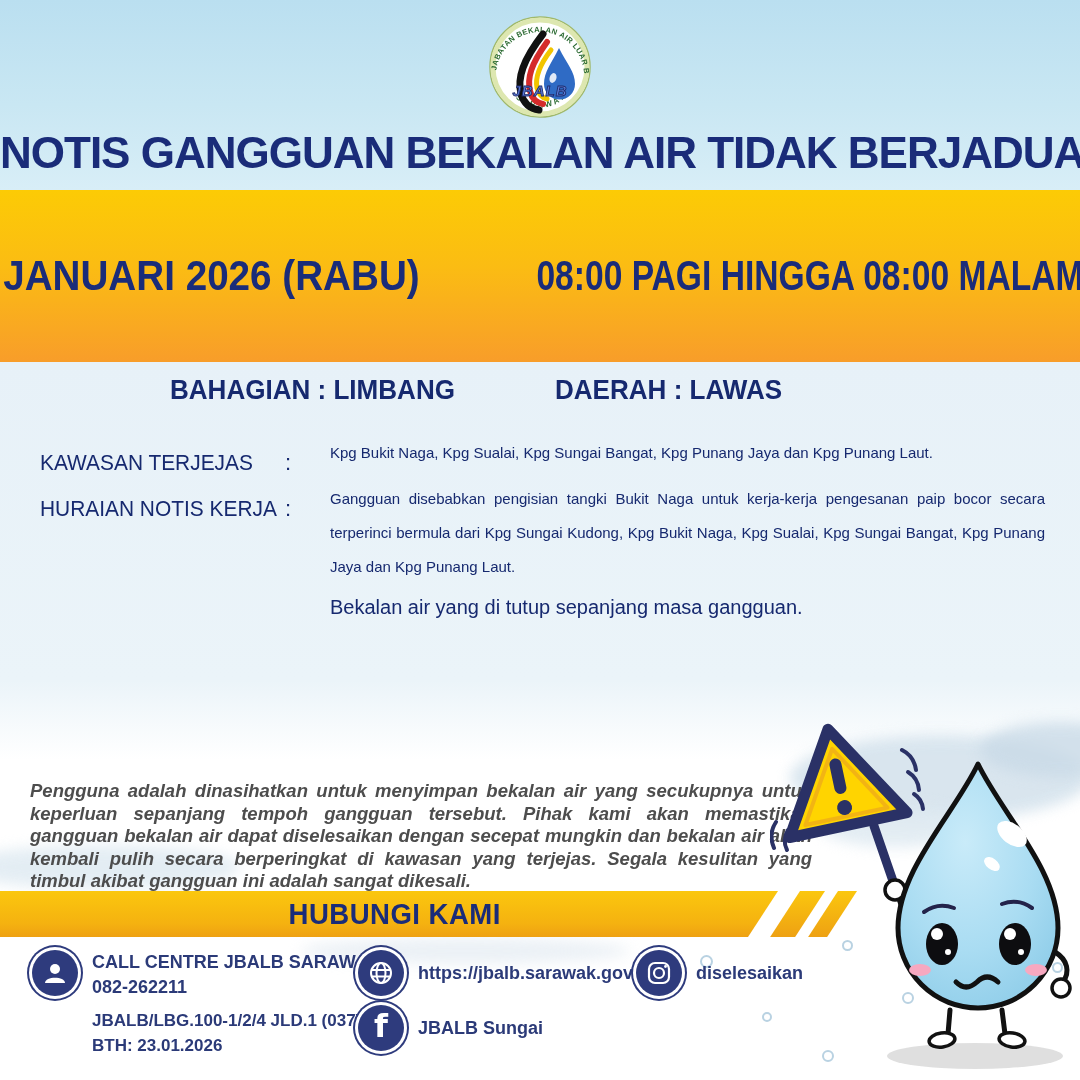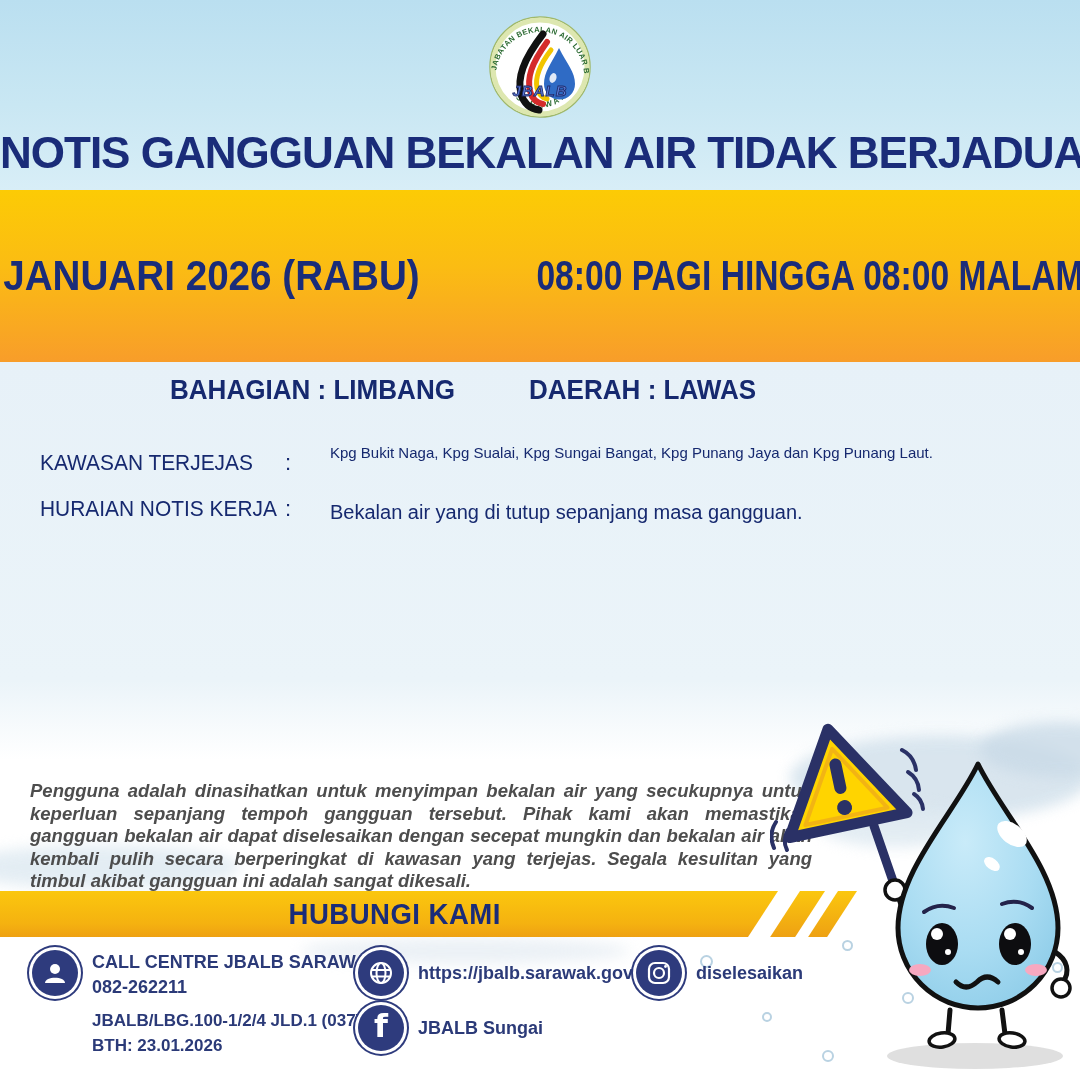--- a/index.html
+++ b/index.html
@@ -19,21 +19,21 @@
   
   .banner{position:absolute;left:0;top:190px;width:1080px;height:172px;
     background:linear-gradient(180deg,#fccb05 0%,#fbbc13 45%,#f89d2a 100%);
     display:flex;flex-direction:row;align-items:center;justify-content:center;gap:28px;}
   .banner .line{color:#1a2c79;font-weight:bold;font-size:42px;white-space:nowrap;display:inline-block;}
   .banner .l1{transform:scaleX(.92);}
   .banner .l2{transform:scaleX(.80);}
   
   .content{position:absolute;left:0;top:362px;width:1080px;height:398px;
     background:linear-gradient(180deg,#e7f1f8 0%,#ebf4f9 80%,#ffffff 100%);}
-  .region{position:absolute;left:170px;top:12px;width:760px;display:flex;gap:53px;
+  .region{position:absolute;left:170px;top:12px;width:760px;display:flex;gap:79px;
     color:#16296f;font-weight:bold;font-size:28px;}
   .region span{display:inline-block;transform:scaleX(.93);transform-origin:left;white-space:nowrap;}
   .detail-grid{position:absolute;left:40px;top:82px;width:1005px;
     display:grid;grid-template-columns:245px 45px 715px;color:#16296f;font-weight:normal;}
   .d-label{font-size:22px;transform:scaleX(.95);transform-origin:left;white-space:nowrap;padding-top:6px;}
   .d-colon{font-size:22px;padding-top:6px;}
   .d-value{font-size:15px;line-height:2.28;text-align:justify;margin-top:-8px;}
   .d-row{display:contents;}
   .gap{height:14px;grid-column:1 / span 3;}
   .note{font-size:20px;line-height:2.28;}
@@ -111,20 +111,21 @@
       <div class="d-row">
         <div class="d-label">KAWASAN TERJEJAS</div>
         <div class="d-colon">:</div>
         <div class="d-value">Kpg Bukit Naga, Kpg Sualai, Kpg Sungai Bangat, Kpg Punang Jaya dan Kpg Punang Laut.</div>
       </div>
       <div class="gap"></div>
       <div class="d-row">
         <div class="d-label">HURAIAN NOTIS KERJA</div>
         <div class="d-colon">:</div>
         <div>
+          <div class="d-value">Gangguan disebabkan pengisian tangki Bukit Naga untuk kerja-kerja pengesanan paip bocor secara terperinci bermula dari Kpg Sungai Kudong, Kpg Bukit Naga, Kpg Sualai, Kpg Sungai Bangat, Kpg Punang Jaya dan Kpg Punang Laut.</div>
           <div class="note">Bekalan air yang di tutup sepanjang masa gangguan.</div>
         </div>
       </div>
     </div>
   </div>
 
   <div class="blob" style="left:790px;top:735px;width:300px;height:85px;background:#d5e3ed;opacity:.9"></div>
   <div class="blob" style="left:980px;top:722px;width:160px;height:55px;background:#c9dae7;opacity:.8"></div>
   <div class="blob" style="left:820px;top:805px;width:150px;height:42px;background:#dce8f0;opacity:.8"></div>
   <div class="blob" style="left:-40px;top:845px;width:280px;height:44px;background:#dde9f1;opacity:.8"></div>

